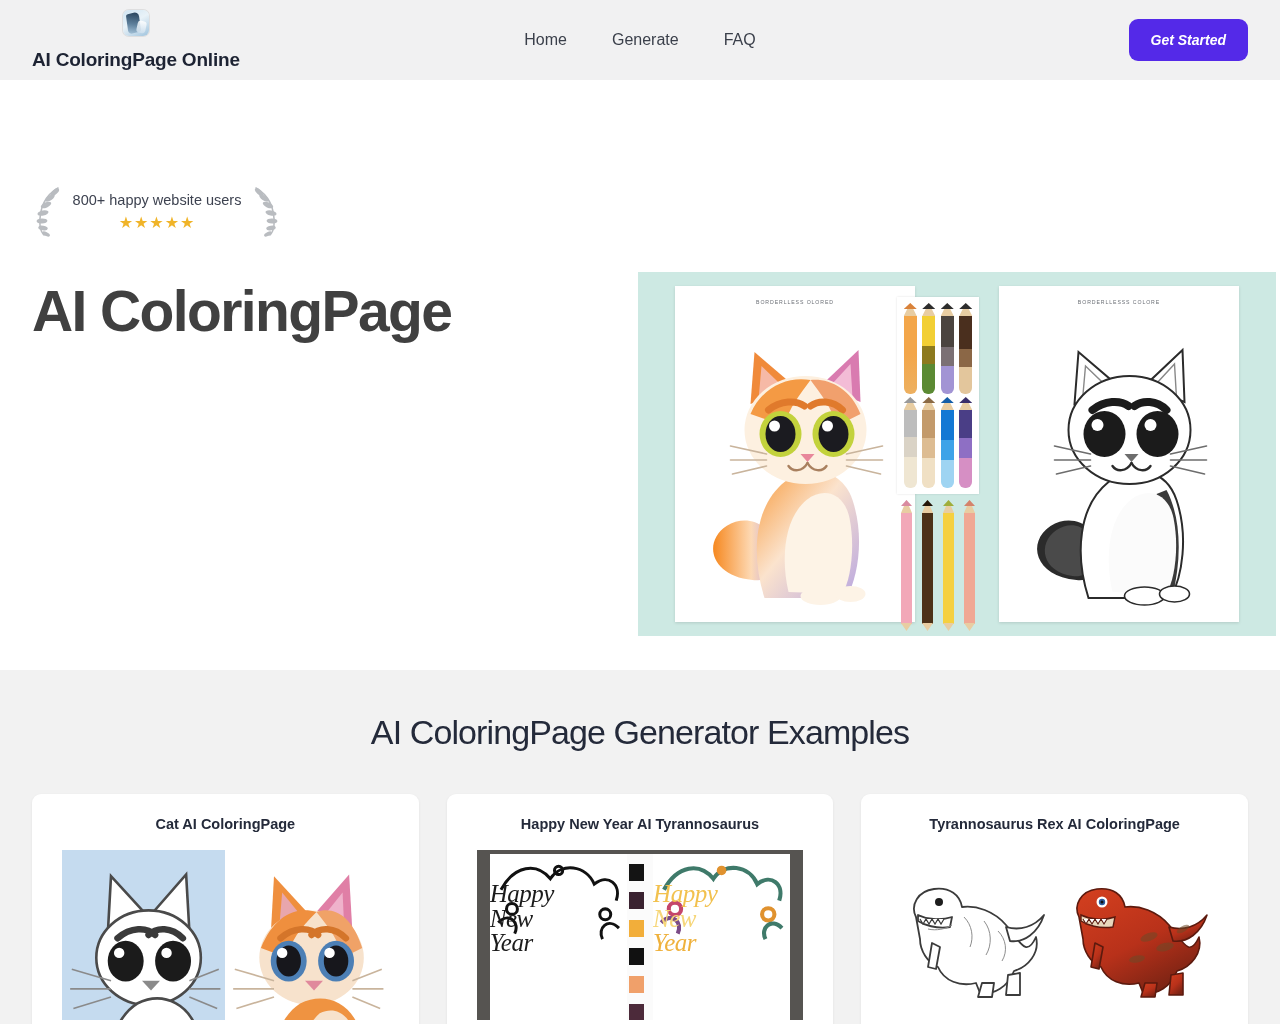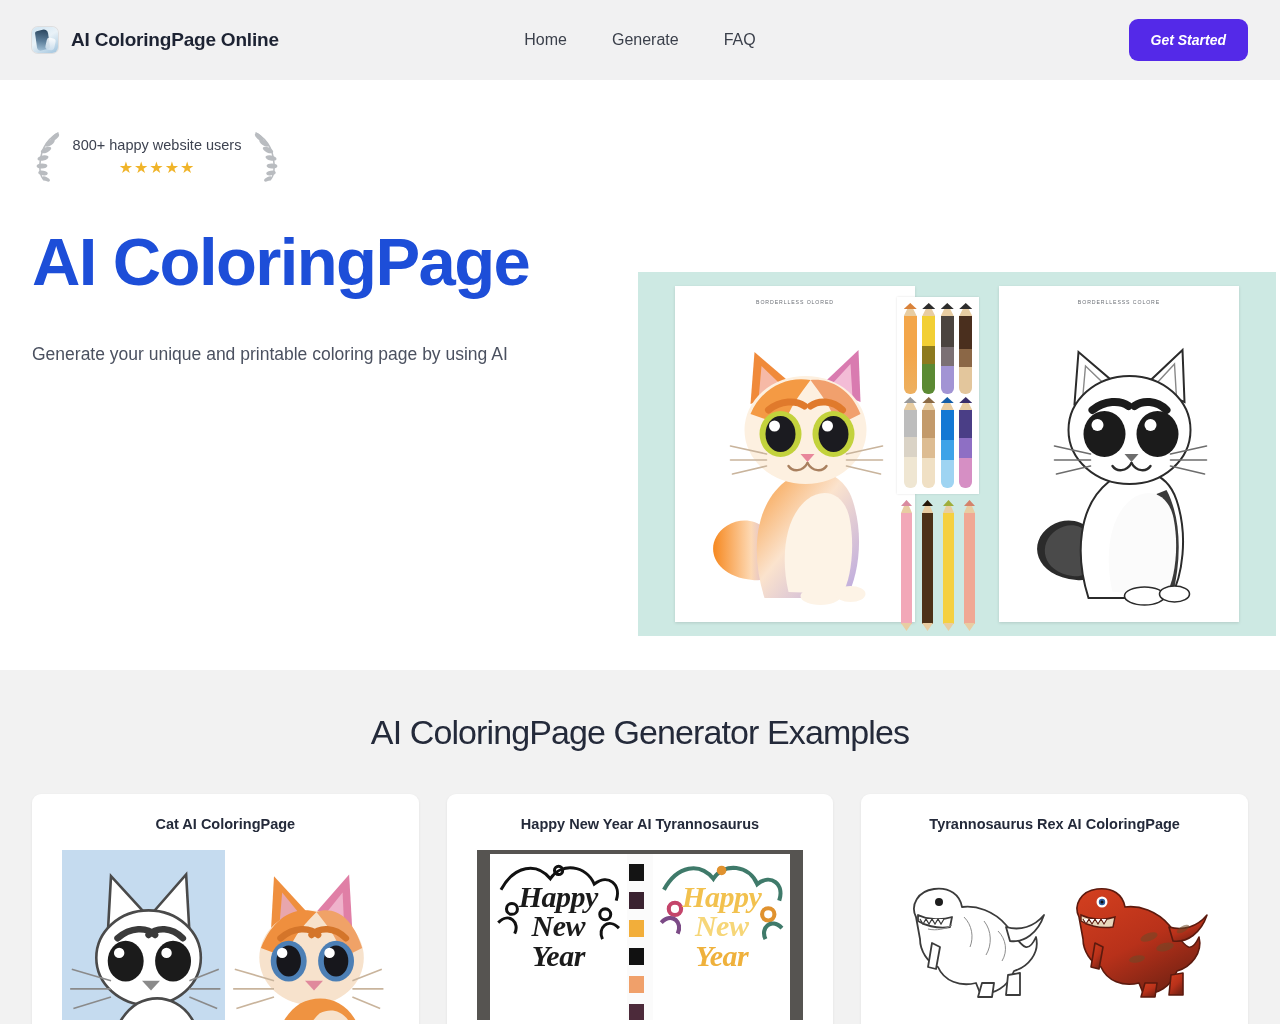--- a/index.html
+++ b/index.html
@@ -13,21 +13,21 @@
 
   
   .site-header {
     height: 80px;
     background: #f1f1f2;
     display: flex;
     align-items: center;
     padding: 0 32px;
     position: relative;
   }
-  .brand { display: flex; align-items: center; gap: 13px; }
+  .brand { display: flex; align-items: center; gap: 13px; flex-direction: column; }
   .brand-logo {
     width: 26px; height: 26px;
     border-radius: 6px;
     background: linear-gradient(150deg, #cfe4f2 0%, #e9f2f8 45%, #9fc3dd 100%);
     position: relative;
     overflow: hidden;
     box-shadow: 0 0 0 1px rgba(0,0,0,.08);
     flex: none;
   }
   .brand-logo::before {
@@ -88,21 +88,21 @@
 
   
   .hero {
     background: #ffffff;
     padding: 0 32px;
     height: 590px;
     display: flex;
     align-items: flex-start;
     gap: 46px;
   }
-  .hero-left { width: 560px; padding-top: 50px; flex: none; }
+  .hero-left { width: 560px; padding-top: 105px; flex: none; }
 
   .rating-badge {
     display: flex;
     align-items: center;
     gap: 4px;
     width: 250px;
   }
   .laurel {
     width: 30px; height: 52px;
     flex: none;
@@ -118,25 +118,25 @@
   .stars {
     margin-top: 5px;
     letter-spacing: 1px;
     font-size: 16px;
     color: #f0b429;
     line-height: 1;
   }
 
   .hero-title {
     margin-top: 44px;
-    font-size: 67px;
+    font-size: 57px;
     line-height: 1.06;
     font-weight: 700;
     letter-spacing: -1.6px;
-    color: #1d4ed8;
+    color: #404040;
   }
   .hero-sub {
     margin-top: 42px;
     font-size: 17.5px;
     line-height: 1.72;
     color: #4b5160;
     max-width: 505px;
   }
   .cta-hero {
     margin-top: 55px;
@@ -283,26 +283,26 @@
   .bg-dark { background: #565451; }
   .nye-page {
     position: absolute;
     top: 4px; bottom: 0;
     background: #ffffff;
     overflow: hidden;
   }
   .nye-text {
     position: absolute;
     left: 0; right: 0; top: 28px;
-    text-align: center;
+    text-align: left;
     font-family: "Liberation Serif", serif;
-    font-weight: 700;
+    font-weight: 400;
     font-style: italic;
     line-height: .98;
-    font-size: 30px;
+    font-size: 25px;
     letter-spacing: -.5px;
   }
   .nye-text span { display: block; }
   .nye-bw { color: #1b1b1b; -webkit-text-stroke: 0; }
   .nye-color span:nth-child(1) { color: #f2c14e; }
   .nye-color span:nth-child(2) { color: #f6d678; }
   .nye-color span:nth-child(3) { color: #efb13c; }
   .doodle { position: absolute; inset: 0; }
   .pen-strip {
     position: absolute;
@@ -372,21 +372,20 @@
           <ellipse cx="11" cy="43" rx="4.8" ry="2.3" transform="rotate(10 11 43)"></ellipse>
           <ellipse cx="14" cy="49" rx="4.2" ry="2" transform="rotate(24 14 49)"></ellipse>
         </g>
       </svg>
     </div>
 
     <h1 class="hero-title">
       <span>AI ColoringPage</span><br>
     </h1>
 
-    <p class="hero-sub">Generate your unique and printable coloring page by using AI</p>
 
   </div>
 
   <div class="hero-art">
 
     <div class="sheet sheet-left">
       <div class="sheet-label">BORDERLLESS OLORED</div>
       <div class="cat">
         <svg viewBox="0 0 205 278">
           <defs>

